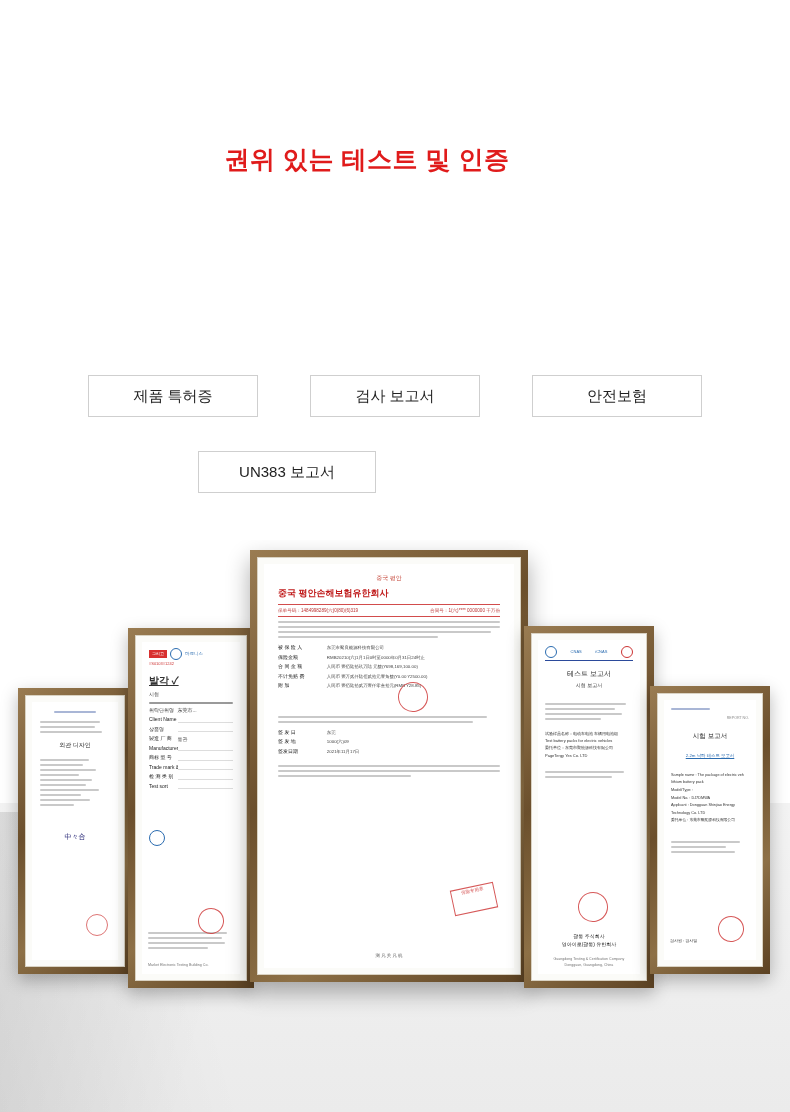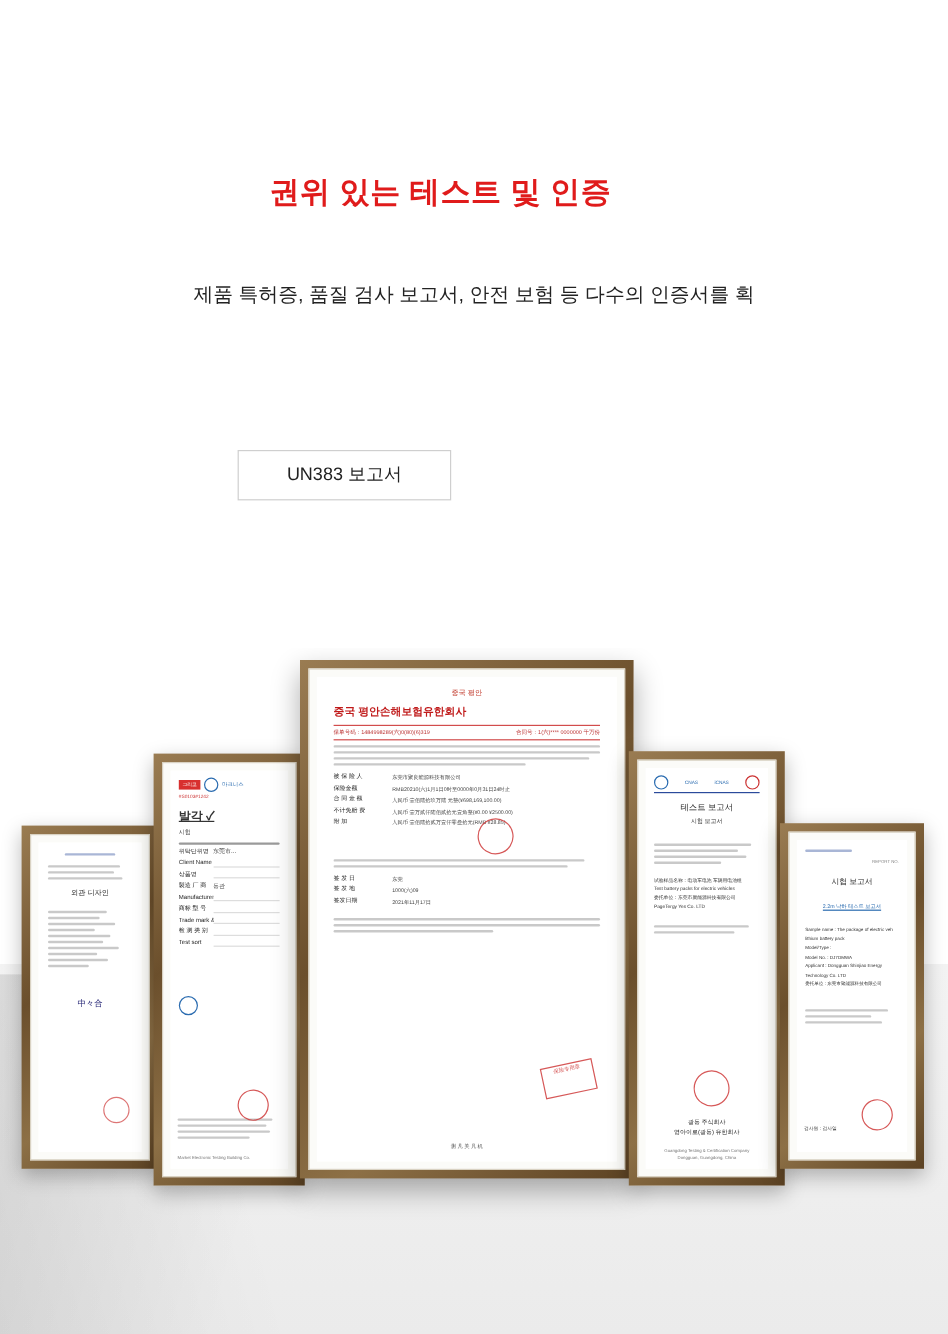--- a/index.html
+++ b/index.html
@@ -62,21 +62,21 @@
     border: 1px solid #cfcfcf;
     background: #ffffff;
     font-size: 15px;
     color: #222222;
     padding: 10px 22px;
     min-width: 170px;
     text-align: center;
     white-space: nowrap;
     line-height: 20px;
   }
-  .tag.wide { min-width: 178px; }
+  .tag.wide { min-width: 178px; margin-top: 12px; }
 
   
   .gallery {
     position: absolute;
     left: 0;
     top: 540px;
     width: 790px;
     height: 572px;
     overflow: hidden;
   }
@@ -208,24 +208,28 @@
   }
 </style>
 </head>
 <body>
 
 <div class="page">
 
   <div class="headline">권위 있는 테스트 및 인증</div>
 
   <div class="subtext">
-    <span>제품 특허증, 품질 검사 보고서, 안전 보험 등 다수의 인증서를 획</span>
   </div>
 
   <div class="tags">
+    <div class="tag-row row1">
+      <div class="tag">제품 특허증</div>
+      <div class="tag">검사 보고서</div>
+      <div class="tag">안전보험</div>
+    </div>
     <div class="tag-row row2">
       <div class="tag wide">UN383 보고서</div>
     </div>
   </div>
 
   <div class="gallery">
     <div class="bg-floor"></div>
 
     <div class="frame" style="left:18px; top:148px; width:114px; height:286px;">
       <div class="mat">

